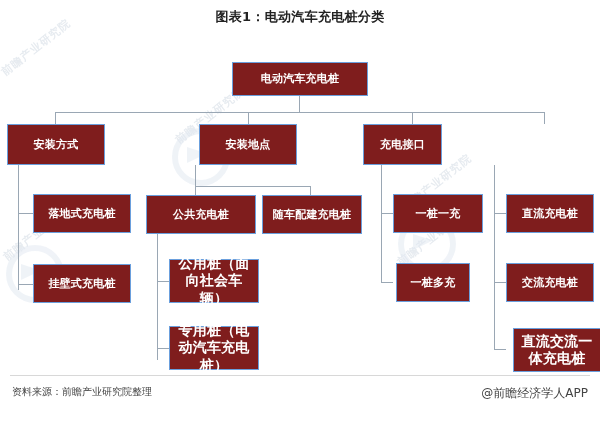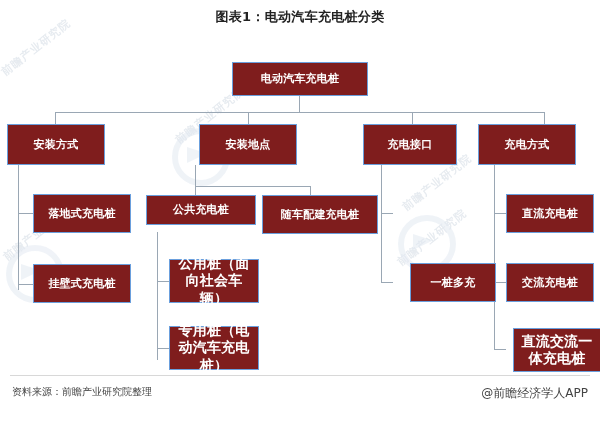--- a/index.html
+++ b/index.html
@@ -87,33 +87,33 @@
 
   <div class="ln lnv" style="left:494px;top:165px;height:185px;"></div>
   <div class="ln lnh" style="left:494px;top:213px;width:12px;"></div>
   <div class="ln lnh" style="left:494px;top:282px;width:12px;"></div>
   <div class="ln lnh" style="left:494px;top:349px;width:12px;"></div>
 
   <div class="node" style="left:232px;top:62px;width:136px;height:34px;">电动汽车充电桩</div>
 
   <div class="node" style="left:7px;top:124px;width:98px;height:41px;">安装方式</div>
   <div class="node" style="left:199px;top:124px;width:98px;height:41px;">安装地点</div>
-  <div class="node" style="left:363px;top:124px;width:94px;height:41px;">充电接口</div>
-  <div class="node" style="left:478px;top:124px;width:98px;height:41px;">充电方式</div>
+  <div class="node" style="left:363px;top:124px;width:79px;height:41px;">充电接口</div>
 
   <div class="node" style="left:33px;top:194px;width:98px;height:39px;">落地式充电桩</div>
   <div class="node" style="left:33px;top:264px;width:98px;height:39px;">挂壁式充电桩</div>
 
-  <div class="node" style="left:146px;top:195px;width:110px;height:30px;">公共充电桩</div>
-  <div class="node" style="left:262px;top:195px;width:116px;height:39px;">随车配建充电桩</div>
+  <div class="node" style="left:146px;top:195px;width:110px;height:39px;">公共充电桩</div>
+  <div class="node" style="left:262px;top:195px;width:100px;height:39px;">随车配建充电桩</div>
 
   <div class="node two-line" style="left:169px;top:259px;width:90px;height:44px;">公用桩（面向社会车辆）</div>
   <div class="node two-line" style="left:169px;top:326px;width:90px;height:44px;">专用桩（电动汽车充电桩）</div>
 
-  <div class="node" style="left:410px;top:263px;width:86px;height:39px;">一桩多充</div>
+  <div class="node" style="left:393px;top:194px;width:90px;height:39px;">一桩一充</div>
+  <div class="node" style="left:396px;top:263px;width:74px;height:39px;">一桩多充</div>
 
   <div class="node" style="left:506px;top:194px;width:88px;height:39px;">直流充电桩</div>
   <div class="node" style="left:506px;top:263px;width:88px;height:39px;">交流充电桩</div>
   <div class="node two-line" style="left:513px;top:328px;width:88px;height:44px;">直流交流一体充电桩</div>
 
   <div class="footer-line"></div>
   <div class="src">资料来源：前瞻产业研究院整理</div>
   <div class="app">@前瞻经济学人APP</div>
 
 </div>

